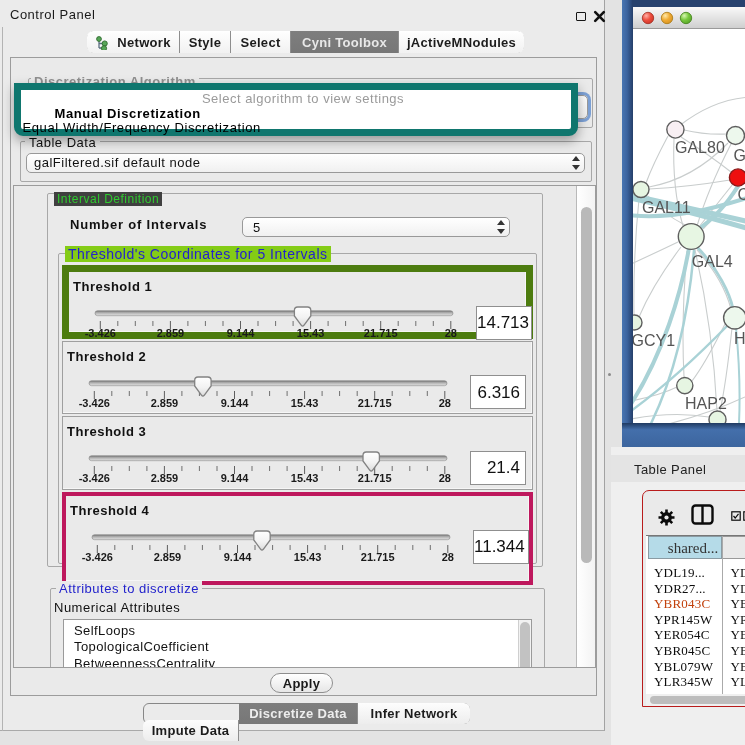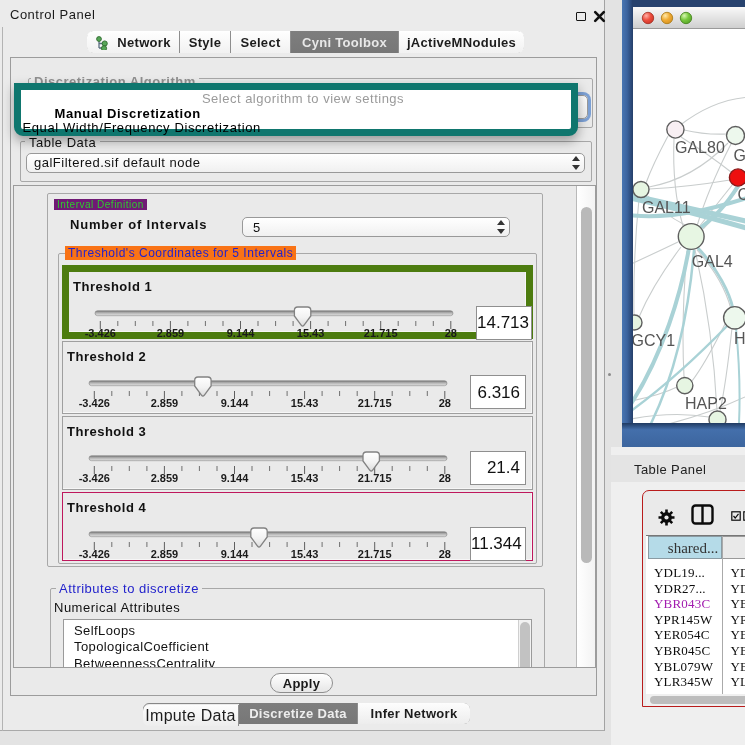--- a/index.html
+++ b/index.html
@@ -65,30 +65,30 @@
 <div class="abs" style="left:20px;top:141px;width:572px;height:41px;border:1px solid #a8a8a8;border-radius:2px;"></div>
 <div class="abs" style="left:25px;top:135px;background:#ebebeb;padding:0 4px;font-size:13px;color:#111;letter-spacing:0.5px;">Table Data</div>
 <div class="abs" style="left:26px;top:153px;width:559px;height:20px;background:linear-gradient(#ffffff,#f0f0f0);border:1px solid #999;border-radius:5px;"></div>
 <div class="abs" style="left:34px;top:155px;font-size:13px;color:#111;letter-spacing:0.5px;">galFiltered.sif default node</div>
 <svg class="abs" style="left:571px;top:156px" width="10" height="14">
     <path d="M5,0 L9,5 L1,5 Z" fill="#333"></path>
     <path d="M5,14 L9,9 L1,9 Z" fill="#333"></path>
   </svg>
 <div class="abs" style="left:13px;top:185px;width:583px;height:483px;border:1px solid #9c9c9c;background:#eaeaea;overflow:hidden;">
 <div class="abs" style="left:33px;top:7px;width:496px;height:374px;border:1px solid #a8a8a8;border-radius:2px;"></div>
-<div class="abs" style="left:40px;top:13px;background:#701a75;padding:0 3px;font-size:10px;color:#2fca2f;letter-spacing:0.5px;">Interval Definition</div>
+<div class="abs" style="left:40px;top:6px;background:#404040;padding:0 3px;font-size:12px;color:#2fca2f;letter-spacing:0.5px;">Interval Definition</div>
 <div class="abs" style="left:56px;top:31px;font-size:13px;font-weight:bold;color:#111;letter-spacing:0.8px;">Number of Intervals</div>
 <div class="abs" style="left:228px;top:31px;width:268px;height:20px;background:linear-gradient(#ffffff,#f0f0f0);border:1px solid #999;border-radius:5px;"></div>
 <div class="abs" style="left:239px;top:34px;font-size:13px;color:#111;">5</div>
 <svg class="abs" style="left:482px;top:34px" width="10" height="14">
       <path d="M5,0 L9,5 L1,5 Z" fill="#333"></path>
       <path d="M5,14 L9,9 L1,9 Z" fill="#333"></path>
     </svg>
 <div class="abs" style="left:44px;top:67px;width:479px;height:311px;border:1px solid #a8a8a8;border-radius:2px;"></div>
-<div class="abs" style="left:51px;top:60px;background:#f97316;padding:0 3px;font-size:12px;color:#2323cc;letter-spacing:0.5px;">Threshold's Coordinates for 5 Intervals</div>
+<div class="abs" style="left:51px;top:60px;background:#84cc16;padding:0 3px;font-size:14px;color:#2323cc;letter-spacing:0.5px;">Threshold's Coordinates for 5 Intervals</div>
 <div class="abs" style="left:48px;top:79.30000000000001px;width:471px;height:73.5px;border:7px solid #4d7c0f;background:#eaeaea;box-shadow:inset -1px -1px 0 #f6f6f6;text-decoration:underline;">
 <div class="abs" style="left:4px;top:7px;font-size:13px;font-weight:bold;color:#111;letter-spacing:0.5px;">Threshold 1</div>
 <svg class="abs" style="left:0;top:0" width="469" height="70">
         <rect x="26" y="38.7" width="358" height="5" rx="2.5" fill="url(#trk)" stroke="#7a7a7a" stroke-width="0.5"></rect>
         <path d="M48.8,49 v5 M66.3,49 v5 M83.9,49 v5 M118.9,49 v5 M136.4,49 v5 M154.0,49 v5 M189.0,49 v5 M206.6,49 v5 M224.1,49 v5 M259.1,49 v5 M276.6,49 v5 M294.2,49 v5 M329.2,49 v5 M346.8,49 v5 M364.3,49 v5" stroke="#6f6f6f" stroke-width="1"></path>
         <path d="M31.3,49 v8 M101.4,49 v8 M171.5,49 v8 M241.6,49 v8 M311.7,49 v8 M381.8,49 v8" stroke="#5f5f5f" stroke-width="1"></path>
         <text x="31.3" y="64.5" text-anchor="middle" font-size="11" font-weight="bold" fill="#1a1a1a" font-family="Liberation Sans, sans-serif">-3.426</text>
         <text x="101.4" y="64.5" text-anchor="middle" font-size="11" font-weight="bold" fill="#1a1a1a" font-family="Liberation Sans, sans-serif">2.859</text>
         <text x="171.5" y="64.5" text-anchor="middle" font-size="11" font-weight="bold" fill="#1a1a1a" font-family="Liberation Sans, sans-serif">9.144</text>
         <text x="241.6" y="64.5" text-anchor="middle" font-size="11" font-weight="bold" fill="#1a1a1a" font-family="Liberation Sans, sans-serif">15.43</text>
@@ -123,21 +123,21 @@
         <text x="31.3" y="64.5" text-anchor="middle" font-size="11" font-weight="bold" fill="#1a1a1a" font-family="Liberation Sans, sans-serif">-3.426</text>
         <text x="101.4" y="64.5" text-anchor="middle" font-size="11" font-weight="bold" fill="#1a1a1a" font-family="Liberation Sans, sans-serif">2.859</text>
         <text x="171.5" y="64.5" text-anchor="middle" font-size="11" font-weight="bold" fill="#1a1a1a" font-family="Liberation Sans, sans-serif">9.144</text>
         <text x="241.6" y="64.5" text-anchor="middle" font-size="11" font-weight="bold" fill="#1a1a1a" font-family="Liberation Sans, sans-serif">15.43</text>
         <text x="311.7" y="64.5" text-anchor="middle" font-size="11" font-weight="bold" fill="#1a1a1a" font-family="Liberation Sans, sans-serif">21.715</text>
         <text x="381.8" y="64.5" text-anchor="middle" font-size="11" font-weight="bold" fill="#1a1a1a" font-family="Liberation Sans, sans-serif">28</text>
         <path d="M300.0,44 L300.0,38.3 Q300.0,35 303.3,35 L313.1,35 Q316.4,35 316.4,38.3 L316.4,44 L309.5,53.3 Q308.2,54.8 306.9,53.3 Z" fill="url(#thg)" stroke="#828282" stroke-width="1.3"></path>
       </svg>
 <div class="abs" style="left:407px;top:33.5px;width:56px;height:34px;background:#fff;border:1px solid #8f8f8f;font-size:17px;color:#111;text-align:right;padding:6.5px 5px 0 0;">21.4</div>
 </div>
-<div class="abs" style="left:48px;top:306.0px;width:471px;height:69px;border:1px solid #be185d;background:#eaeaea;box-shadow:inset -1px -1px 0 #f6f6f6;">
+<div class="abs" style="left:48px;top:306.0px;width:471px;height:93px;border:4px solid #be185d;background:#eaeaea;box-shadow:inset -1px -1px 0 #f6f6f6;">
 <div class="abs" style="left:4px;top:7px;font-size:13px;font-weight:bold;color:#111;letter-spacing:0.5px;">Threshold 4</div>
 <svg class="abs" style="left:0;top:0" width="469" height="70">
         <rect x="26" y="38.7" width="358" height="5" rx="2.5" fill="url(#trk)" stroke="#7a7a7a" stroke-width="0.5"></rect>
         <path d="M48.8,49 v5 M66.3,49 v5 M83.9,49 v5 M118.9,49 v5 M136.4,49 v5 M154.0,49 v5 M189.0,49 v5 M206.6,49 v5 M224.1,49 v5 M259.1,49 v5 M276.6,49 v5 M294.2,49 v5 M329.2,49 v5 M346.8,49 v5 M364.3,49 v5" stroke="#6f6f6f" stroke-width="1"></path>
         <path d="M31.3,49 v8 M101.4,49 v8 M171.5,49 v8 M241.6,49 v8 M311.7,49 v8 M381.8,49 v8" stroke="#5f5f5f" stroke-width="1"></path>
         <text x="31.3" y="64.5" text-anchor="middle" font-size="11" font-weight="bold" fill="#1a1a1a" font-family="Liberation Sans, sans-serif">-3.426</text>
         <text x="101.4" y="64.5" text-anchor="middle" font-size="11" font-weight="bold" fill="#1a1a1a" font-family="Liberation Sans, sans-serif">2.859</text>
         <text x="171.5" y="64.5" text-anchor="middle" font-size="11" font-weight="bold" fill="#1a1a1a" font-family="Liberation Sans, sans-serif">9.144</text>
         <text x="241.6" y="64.5" text-anchor="middle" font-size="11" font-weight="bold" fill="#1a1a1a" font-family="Liberation Sans, sans-serif">15.43</text>
         <text x="311.7" y="64.5" text-anchor="middle" font-size="11" font-weight="bold" fill="#1a1a1a" font-family="Liberation Sans, sans-serif">21.715</text>
@@ -158,21 +158,21 @@
 <div class="abs" style="right:3.5px;top:21px;width:11px;height:356px;background:#b9b9b9;border-radius:6px;"></div>
 </div>
 <div class="abs" style="left:14px;top:83px;width:564px;height:53px;background:#fff;border:7px solid #0f766e;border-radius:0 0 9px 9px;box-shadow:0 5px 12px rgba(0,0,0,0.35);z-index:20;">
 <div class="abs" style="left:0;top:0.5px;width:564px;text-align:center;font-size:13px;color:#9a9a9a;letter-spacing:0.5px;">Select algorithm to view settings</div>
 <div class="abs" style="left:1.5px;top:16px;font-size:13px;font-weight:bold;color:#000;letter-spacing:0.6px;margin-left:32px;">Manual Discretization</div>
 <div class="abs" style="left:1.5px;top:30px;font-size:13px;color:#000;letter-spacing:0.6px;">Equal Width/Frequency Discretization</div>
 </div>
 <div class="abs" style="left:270px;top:672.5px;width:63px;height:20px;background:linear-gradient(#ffffff,#e6e6e6);border:1px solid #8e8e8e;border-radius:10px;font-size:13px;font-weight:bold;color:#1a1a1a;text-align:center;line-height:19px;letter-spacing:0.3px;">Apply</div>
 <div class="abs" style="left:143px;top:703px;width:327px;height:22px;">
 <div class="abs" style="left:0;top:0;width:327px;height:21px;border:1px solid #878787;border-radius:6px;"></div>
-<div class="abs" style="left:0px;top:2px;width:96px;height:21px;background:linear-gradient(#fdfdfd,#ededed);border-radius:6px 0 0 6px;border-right:1px solid #8e8e8e;color:#1c1c1c;font-size:16px;font-weight:normal;text-align:center;line-height:21px;letter-spacing:0.3px;">Impute Data</div>
+<div class="abs" style="left:0px;top:17px;width:96px;height:21px;background:linear-gradient(#fdfdfd,#ededed);border-radius:6px 0 0 6px;border-right:1px solid #8e8e8e;color:#1c1c1c;font-size:13px;font-weight:bold;text-align:center;line-height:21px;letter-spacing:0.3px;">Impute Data</div>
 <div class="abs" style="left:96px;top:0;width:119px;height:21px;background:linear-gradient(#7e7e7e,#777777);border-right:1px solid #8e8e8e;color:#ededed;font-size:13px;font-weight:bold;text-align:center;line-height:21px;letter-spacing:0.3px;">Discretize Data</div>
 <div class="abs" style="left:215px;top:0;width:112px;height:21px;background:linear-gradient(#fdfdfd,#ededed);border-radius:0 6px 6px 0;color:#1c1c1c;font-size:13px;font-weight:bold;text-align:center;line-height:21px;letter-spacing:0.3px;">Infer Network</div>
 </div>
 <div class="abs" style="left:608px;top:373px;width:3px;height:3px;border-radius:50%;background:#8a8a8a;"></div>
 <div class="abs" style="left:622px;top:0;width:123px;height:447px;background:linear-gradient(to right,#4976b2 0px,#3c649f 5px,#27426e 10.5px,#27426e);"></div>
 <div class="abs" style="left:622px;top:422.5px;width:123px;height:24.5px;background:linear-gradient(#203a61,#446fab 28%,#3c659e);"></div>
 <div class="abs" style="left:633px;top:7px;width:112px;height:416px;background:#fff;"></div>
 <div class="abs" style="left:633px;top:7px;width:112px;height:21.5px;background:linear-gradient(#f9f9f9,#cfcfcf);border-bottom:1px solid #9a9a9a;"></div>
 <svg class="abs" style="left:633px;top:7px" width="112" height="22">
     <circle cx="15" cy="11" r="5.7" fill="url(#btnR)" stroke="#9f2c21" stroke-width="0.8"></circle>
@@ -261,21 +261,21 @@
     </svg>
 <div class="abs" style="left:3px;top:44px;width:114px;height:160px;background:#fff;border-top:1px solid #777;"></div>
 <div class="abs" style="left:5px;top:45px;width:74px;height:23px;background:#b5dbe8;border:1px solid #8a9ba3;"></div>
 <div class="abs" style="left:79px;top:45px;width:38px;height:23px;background:#e9e9e9;border:1px solid #9a9a9a;border-left:none;"></div>
 <div class="abs" style="left:13px;top:49px;width:74px;text-align:center;font-size:15px;color:#333;">shared...</div>
 <div class="abs" style="left:108px;top:49px;font-size:15px;color:#333;">na</div>
 <div class="abs" style="left:11px;top:74.0px;font-size:13px;color:#0c0c0c;white-space:nowrap;letter-spacing:0.2px;">YDL19...</div>
 <div class="abs" style="left:87.5px;top:74.0px;font-size:13px;color:#0c0c0c;white-space:nowrap;letter-spacing:0.2px;">YDL19</div>
 <div class="abs" style="left:11px;top:89.6px;font-size:13px;color:#0c0c0c;white-space:nowrap;letter-spacing:0.2px;">YDR27...</div>
 <div class="abs" style="left:87.5px;top:89.6px;font-size:13px;color:#0c0c0c;white-space:nowrap;letter-spacing:0.2px;">YDR27</div>
-<div class="abs" style="left:11px;top:105.2px;font-size:13px;color:#a21caf;white-space:nowrap;letter-spacing:0.2px;">YBR043C</div>
+<div class="abs" style="left:11px;top:105.2px;font-size:13px;color:#c2410c;white-space:nowrap;letter-spacing:0.2px;">YBR043C</div>
 <div class="abs" style="left:87.5px;top:105.2px;font-size:13px;color:#0c0c0c;white-space:nowrap;letter-spacing:0.2px;">YBR04</div>
 <div class="abs" style="left:11px;top:120.8px;font-size:13px;color:#0c0c0c;white-space:nowrap;letter-spacing:0.2px;">YPR145W</div>
 <div class="abs" style="left:87.5px;top:120.8px;font-size:13px;color:#0c0c0c;white-space:nowrap;letter-spacing:0.2px;">YPR14</div>
 <div class="abs" style="left:11px;top:136.4px;font-size:13px;color:#0c0c0c;white-space:nowrap;letter-spacing:0.2px;">YER054C</div>
 <div class="abs" style="left:87.5px;top:136.4px;font-size:13px;color:#0c0c0c;white-space:nowrap;letter-spacing:0.2px;">YER05</div>
 <div class="abs" style="left:11px;top:152.0px;font-size:13px;color:#0c0c0c;white-space:nowrap;letter-spacing:0.2px;">YBR045C</div>
 <div class="abs" style="left:87.5px;top:152.0px;font-size:13px;color:#0c0c0c;white-space:nowrap;letter-spacing:0.2px;">YBR04</div>
 <div class="abs" style="left:11px;top:167.6px;font-size:13px;color:#0c0c0c;white-space:nowrap;letter-spacing:0.2px;">YBL079W</div>
 <div class="abs" style="left:87.5px;top:167.6px;font-size:13px;color:#0c0c0c;white-space:nowrap;letter-spacing:0.2px;">YBL07</div>
 <div class="abs" style="left:11px;top:183.2px;font-size:13px;color:#0c0c0c;white-space:nowrap;letter-spacing:0.2px;">YLR345W</div>

